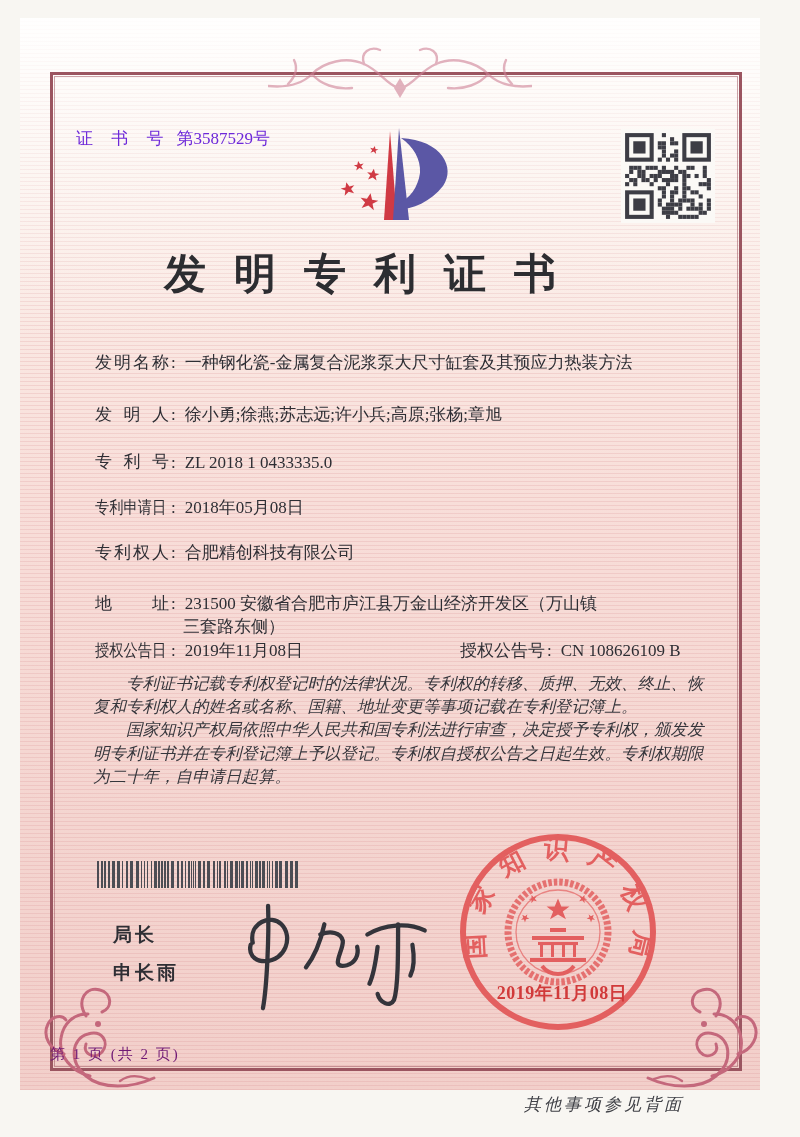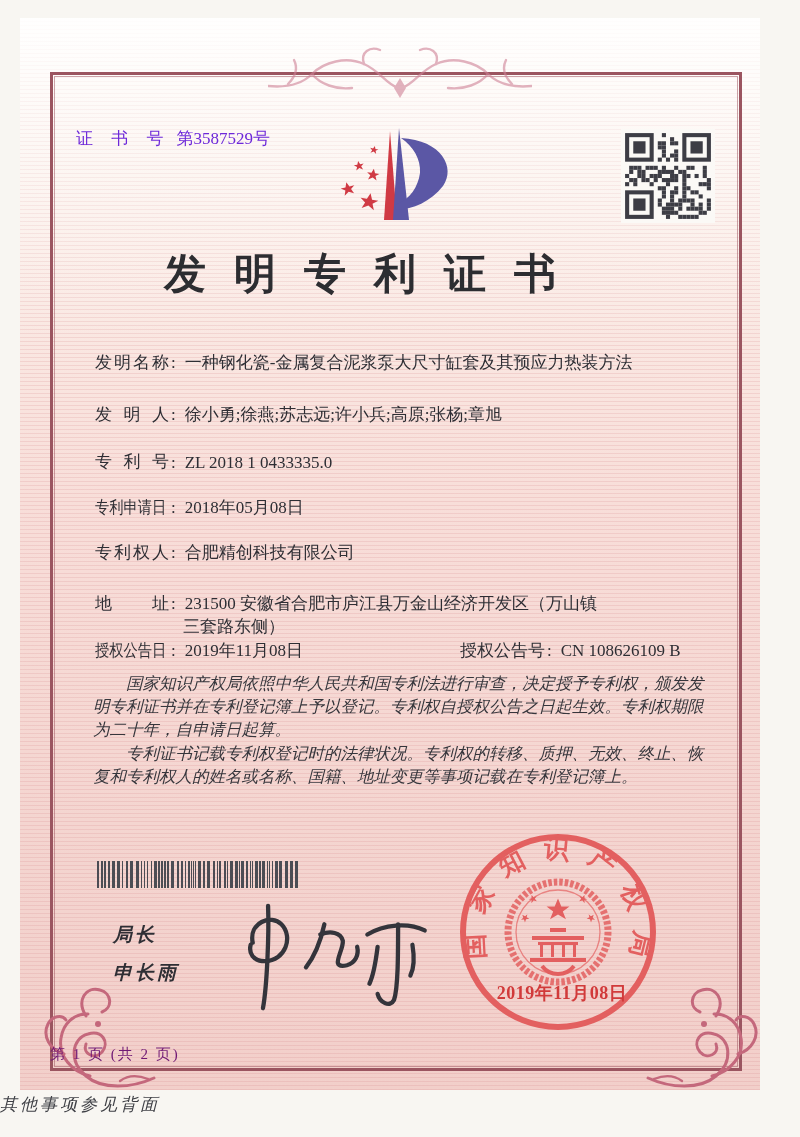--- a/index.html
+++ b/index.html
@@ -37,24 +37,24 @@
   .row .lbl.c5{width:88px;transform:scaleX(.84);transform-origin:0 50%;margin-right:-14px;text-align-last:auto;letter-spacing:0;}
   .row .cl{margin-left:2px;}
   .row .val{margin-left:9px;}
   .row .pair2{position:absolute;left:365px;top:0;}
   .addr2{position:absolute;left:183px;top:615px;font-size:17px;color:#2e2e34;}
   .paras{
     position:absolute;left:93px;top:672px;width:626px;z-index:4;
     font-size:16.5px;line-height:23.2px;color:#36363c;font-style:italic;
   }
   .paras p{margin:0;text-indent:2em;}
-  .commissioner{position:absolute;left:113px;top:922px;font-size:19px;font-weight:600;color:#2f2f35;letter-spacing:3px;z-index:4;font-style:italic;}
+  .commissioner{position:absolute;left:113px;top:922px;font-size:19px;font-weight:600;color:#2f2f35;letter-spacing:3px;z-index:4;}
   .commissioner div{margin-bottom:12px;}
   .pagination{position:absolute;left:50px;top:1045px;width:692px;text-align:left;font-size:15px;color:#701a75;z-index:4;letter-spacing:2px;}
-  .footnote{position:absolute;left:0;top:1093px;width:684px;text-align:left;font-size:17px;color:#3f4046;font-style:italic;letter-spacing:3px;z-index:4;}
+  .footnote{position:absolute;left:0;top:1093px;width:684px;text-align:right;font-size:17px;color:#3f4046;font-style:italic;letter-spacing:3px;z-index:4;}
   .sealdate{
     position:absolute;left:487px;top:981px;width:150px;text-align:center;z-index:6;
     font-size:18px;font-weight:700;color:#d13a3a;letter-spacing:.5px;white-space:nowrap;
   }
   svg{display:block;}
 </style>
 </head>
 <body>
 
 <div class="panel"></div>
@@ -275,22 +275,22 @@
 </div>
 <div class="addr2">三套路东侧）</div>
 <div class="row" style="top:639px">
   <span class="lbl c5">授权公告日</span><span class="cl">:</span><span class="val">2019年11月08日</span>
   <span class="pair2">
     <span>授权公告号</span><span class="cl">:</span><span class="val">CN 108626109 B</span>
   </span>
 </div>
 
 <div class="paras">
+  <p>专利证书记载专利权登记时的法律状况。专利权的转移、质押、无效、终止、恢复和专利权人的姓名或名称、国籍、地址变更等事项记载在专利登记簿上。</p>
   <p>国家知识产权局依照中华人民共和国专利法进行审查，决定授予专利权，颁发发明专利证书并在专利登记簿上予以登记。专利权自授权公告之日起生效。专利权期限为二十年，自申请日起算。</p>
-  <p>专利证书记载专利权登记时的法律状况。专利权的转移、质押、无效、终止、恢复和专利权人的姓名或名称、国籍、地址变更等事项记载在专利登记簿上。</p>
 </div>
 
 <svg class="content" style="left:95px;top:861px" width="212" height="27" viewBox="0 0 212 27">
     <rect x="2" y="0" width="2" height="27" fill="#4c4c54"></rect>
     <rect x="6" y="0" width="2" height="27" fill="#4c4c54"></rect>
     <rect x="9" y="0" width="2" height="27" fill="#4c4c54"></rect>
     <rect x="13" y="0" width="2" height="27" fill="#4c4c54"></rect>
     <rect x="17" y="0" width="3" height="27" fill="#4c4c54"></rect>
     <rect x="22" y="0" width="3" height="27" fill="#4c4c54"></rect>
     <rect x="27" y="0" width="1" height="27" fill="#4c4c54"></rect>

